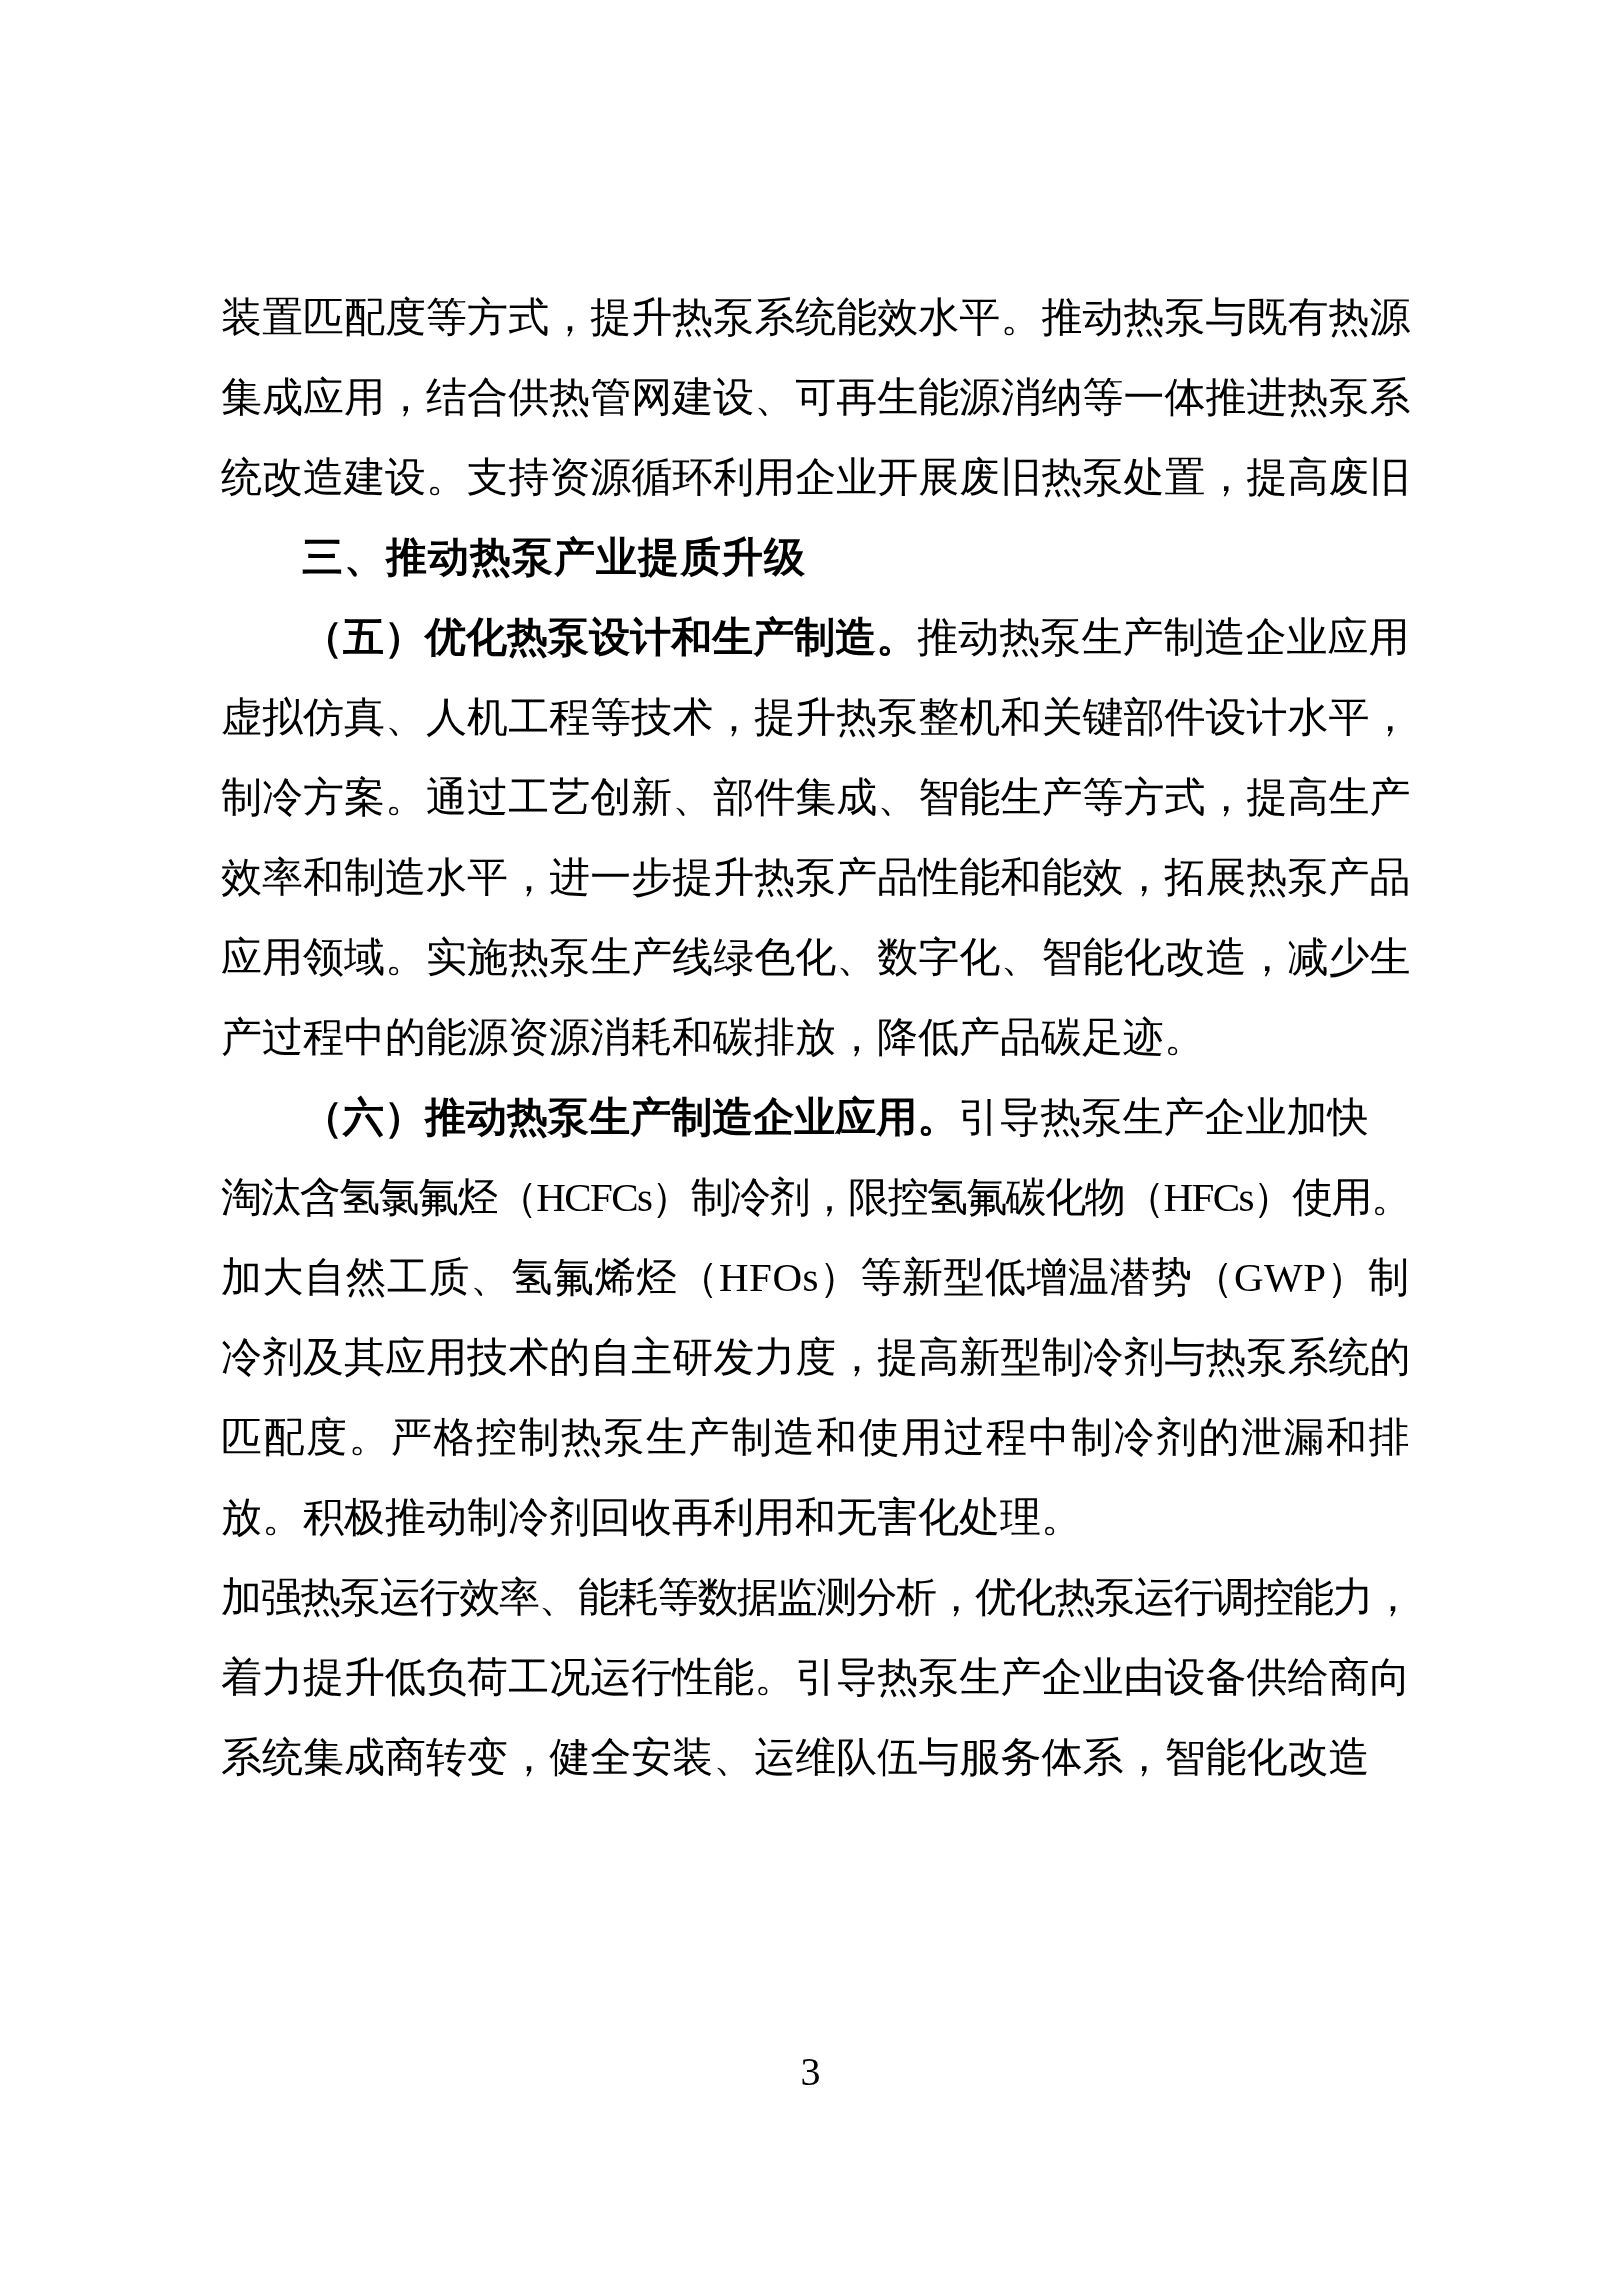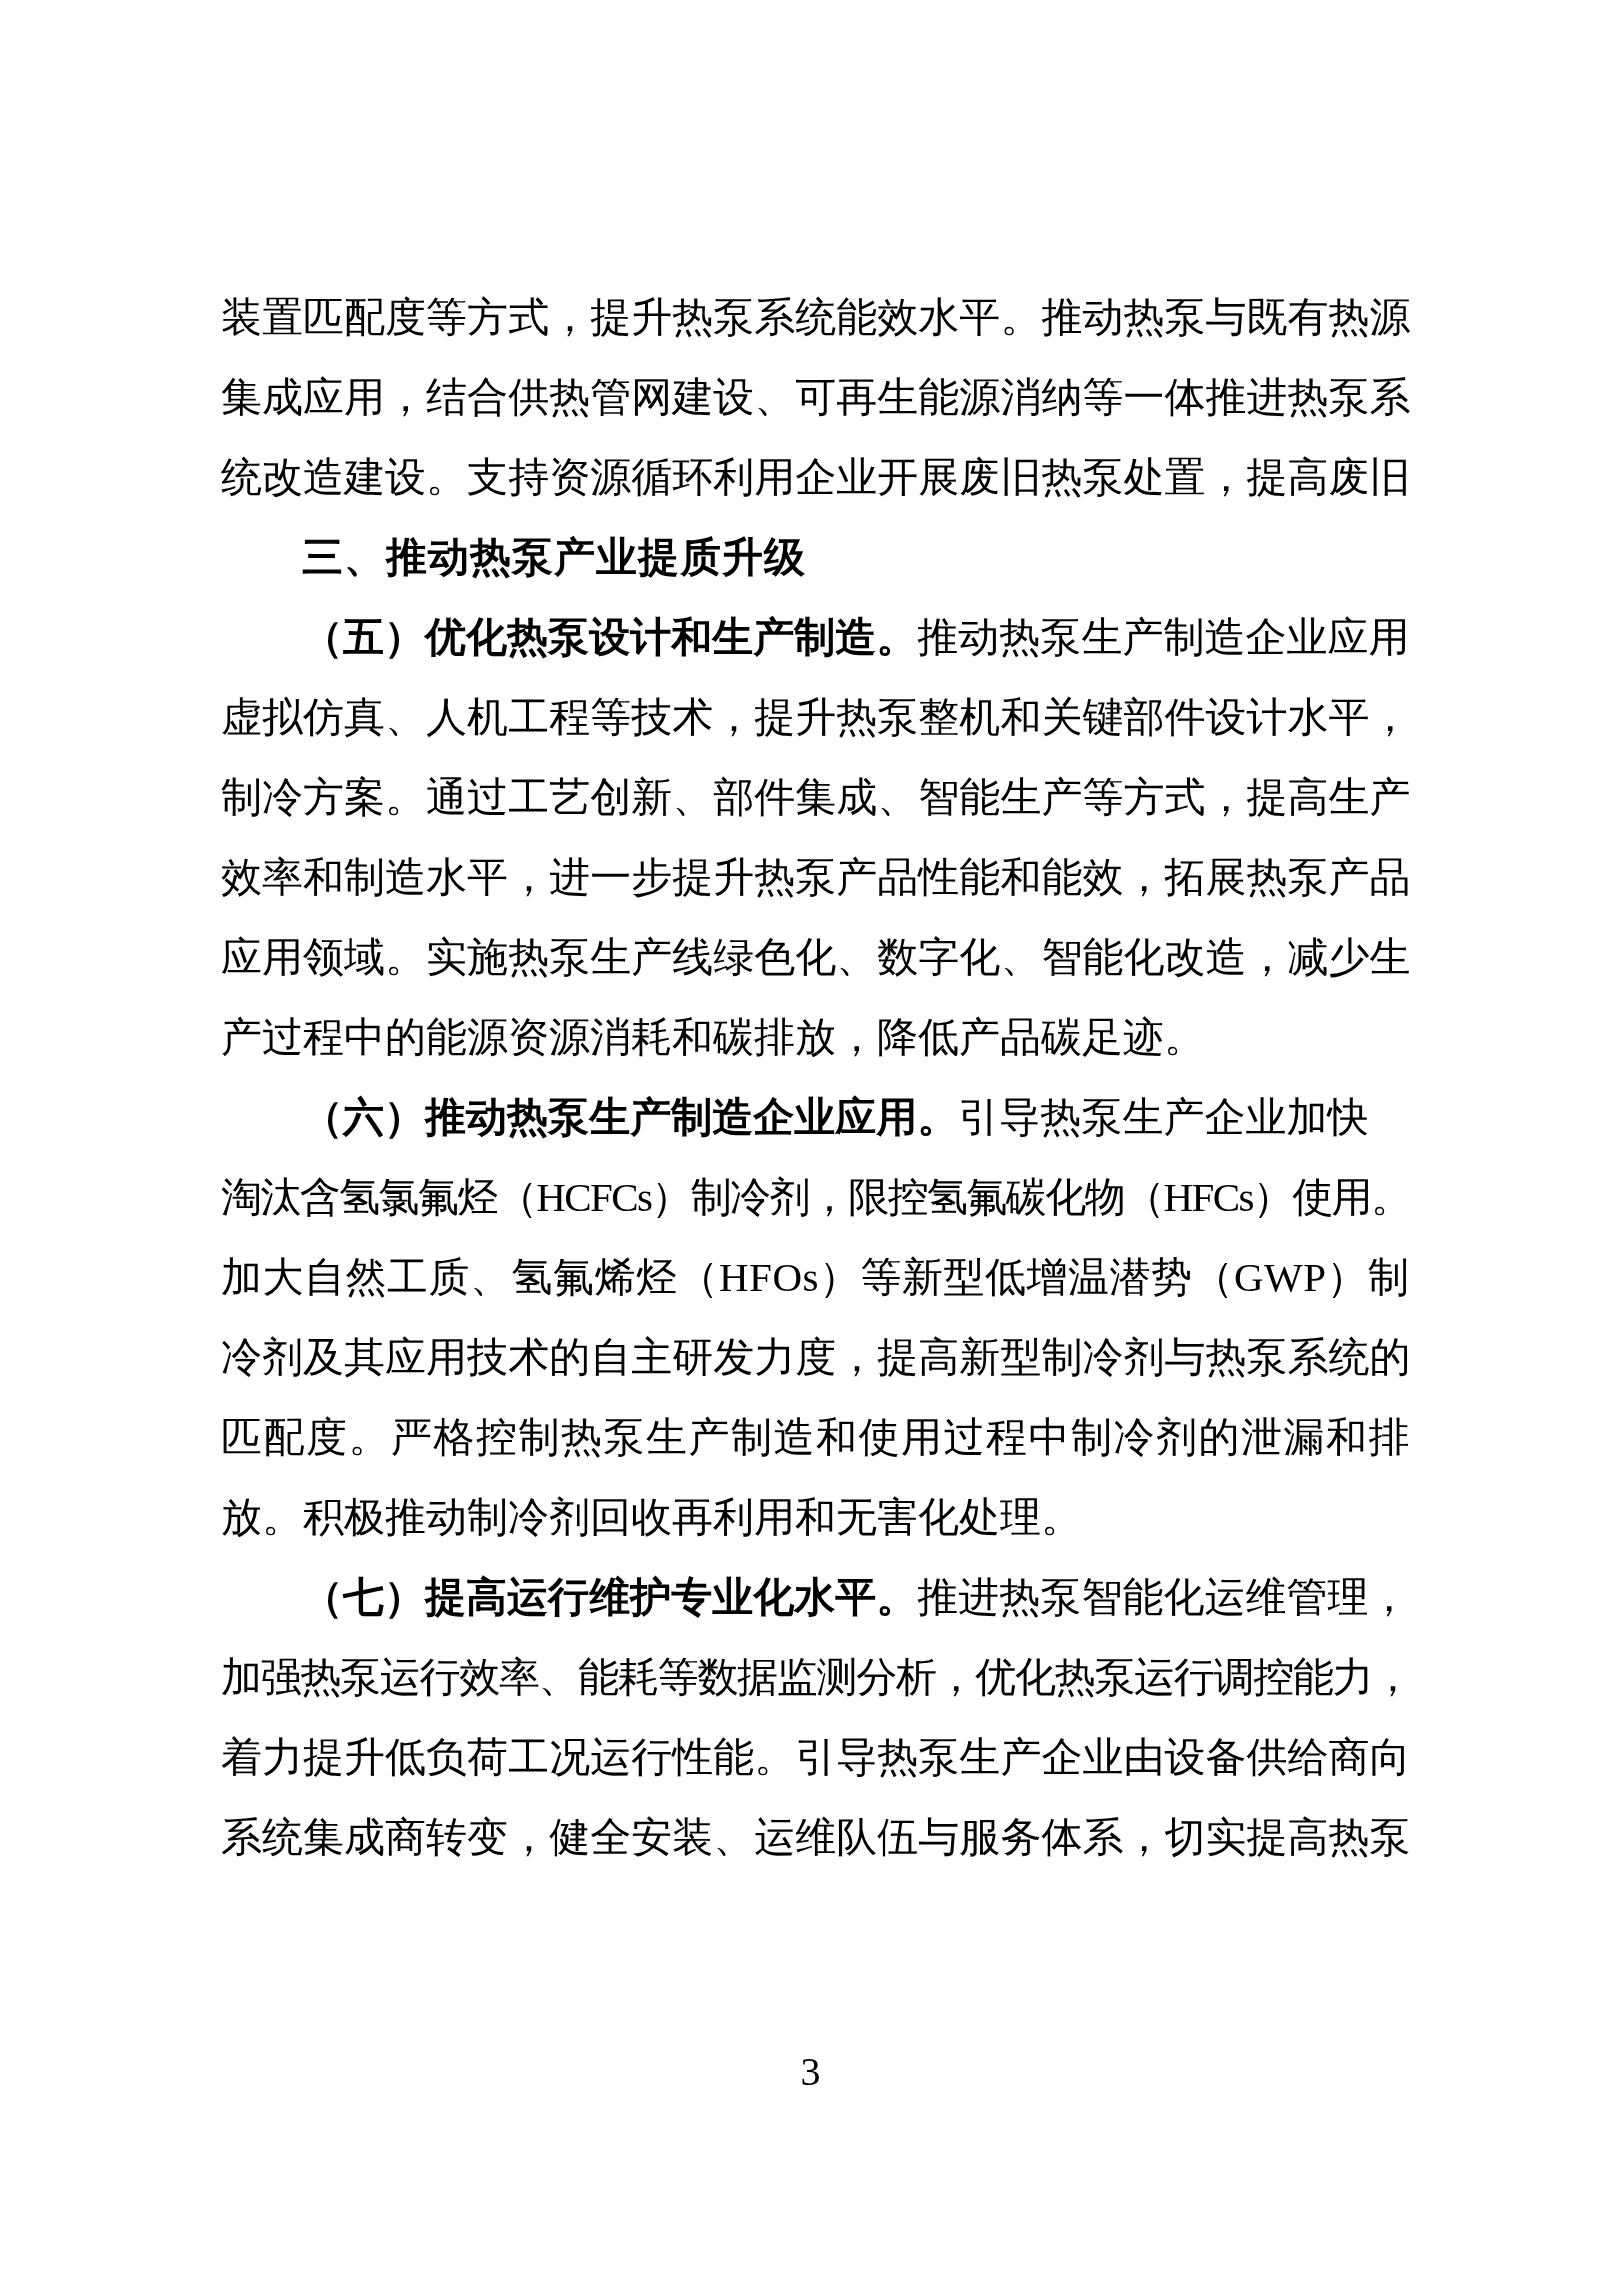--- a/index.html
+++ b/index.html
@@ -74,20 +74,19 @@
       <div class="line"><span class="wrap" style="letter-spacing: 0.02px;"><span class="seg-body">制冷方案。通过工艺创新、部件集成、智能生产等方式，提高生产</span></span></div>
       <div class="line"><span class="wrap" style="letter-spacing: 0.02px;"><span class="seg-body">效率和制造水平，进一步提升热泵产品性能和能效，拓展热泵产品</span></span></div>
       <div class="line"><span class="wrap" style="letter-spacing: 0.02px;"><span class="seg-body">应用领域。实施热泵生产线绿色化、数字化、智能化改造，减少生</span></span></div>
       <div class="line"><span class="wrap"><span class="seg-body">产过程中的能源资源消耗和碳排放，降低产品碳足迹。</span></span></div>
       <div class="line indent"><span class="wrap" style="letter-spacing: 0.02px;"><span class="seg-lead">（六）推动热泵生产制造企业应用。</span><span class="seg-body">引导热泵生产企业加快</span></span></div>
       <div class="line"><span class="wrap" style="letter-spacing: -1.6px;"><span class="seg-body">淘汰含氢氯氟烃（HCFCs）制冷剂，限控氢氟碳化物（HFCs）使用。</span></span></div>
       <div class="line"><span class="wrap" style="letter-spacing: 0.5px;"><span class="seg-body">加大自然工质、氢氟烯烃（HFOs）等新型低增温潜势（GWP）制</span></span></div>
       <div class="line"><span class="wrap" style="letter-spacing: 0.02px;"><span class="seg-body">冷剂及其应用技术的自主研发力度，提高新型制冷剂与热泵系统的</span></span></div>
       <div class="line"><span class="wrap" style="letter-spacing: 1.5px;"><span class="seg-body">匹配度。严格控制热泵生产制造和使用过程中制冷剂的泄漏和排</span></span></div>
       <div class="line"><span class="wrap"><span class="seg-body">放。积极推动制冷剂回收再利用和无害化处理。</span></span></div>
-      <div class="line indent"><span class="wrap" style="letter-spacing: 0.02px;"><span class="seg-lead">（七）提高运行维护专业化水平。</span><span class="seg-body">推进热泵智能化运维管理，</span></span></div>
       <div class="line"><span class="wrap" style="letter-spacing: -1.3px;"><span class="seg-body">加强热泵运行效率、能耗等数据监测分析，优化热泵运行调控能力，</span></span></div>
       <div class="line"><span class="wrap" style="letter-spacing: 0.02px;"><span class="seg-body">着力提升低负荷工况运行性能。引导热泵生产企业由设备供给商向</span></span></div>
-      <div class="line"><span class="wrap" style="letter-spacing: 0.02px;"><span class="seg-body">系统集成商转变，健全安装、运维队伍与服务体系，切实提高热泵</span></span></div>
+      <div class="line"><span class="wrap" style="letter-spacing: 0.02px;"><span class="seg-body">系统集成商转变，健全安装、运维队伍与服务体系，智能化改造</span></span></div>
     </div>
   <div class="page-number">3</div>
 </div>
 
 
 </body></html>

